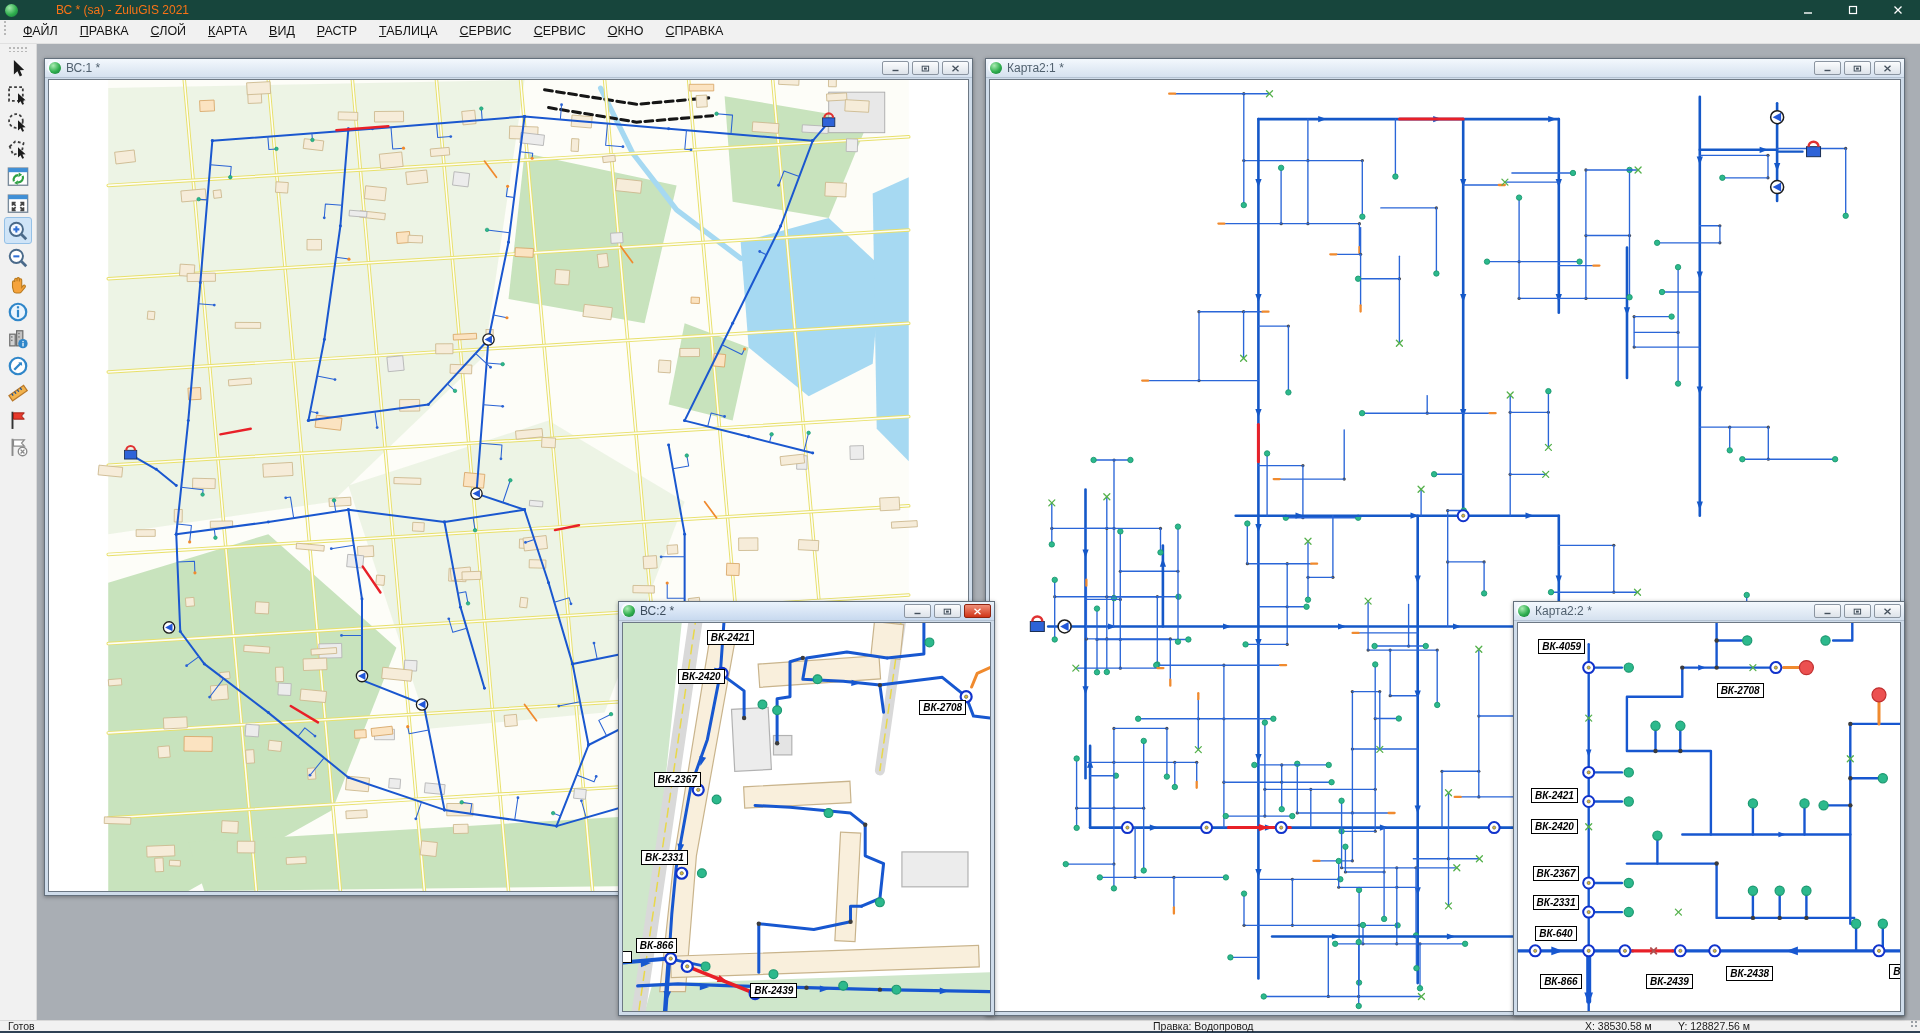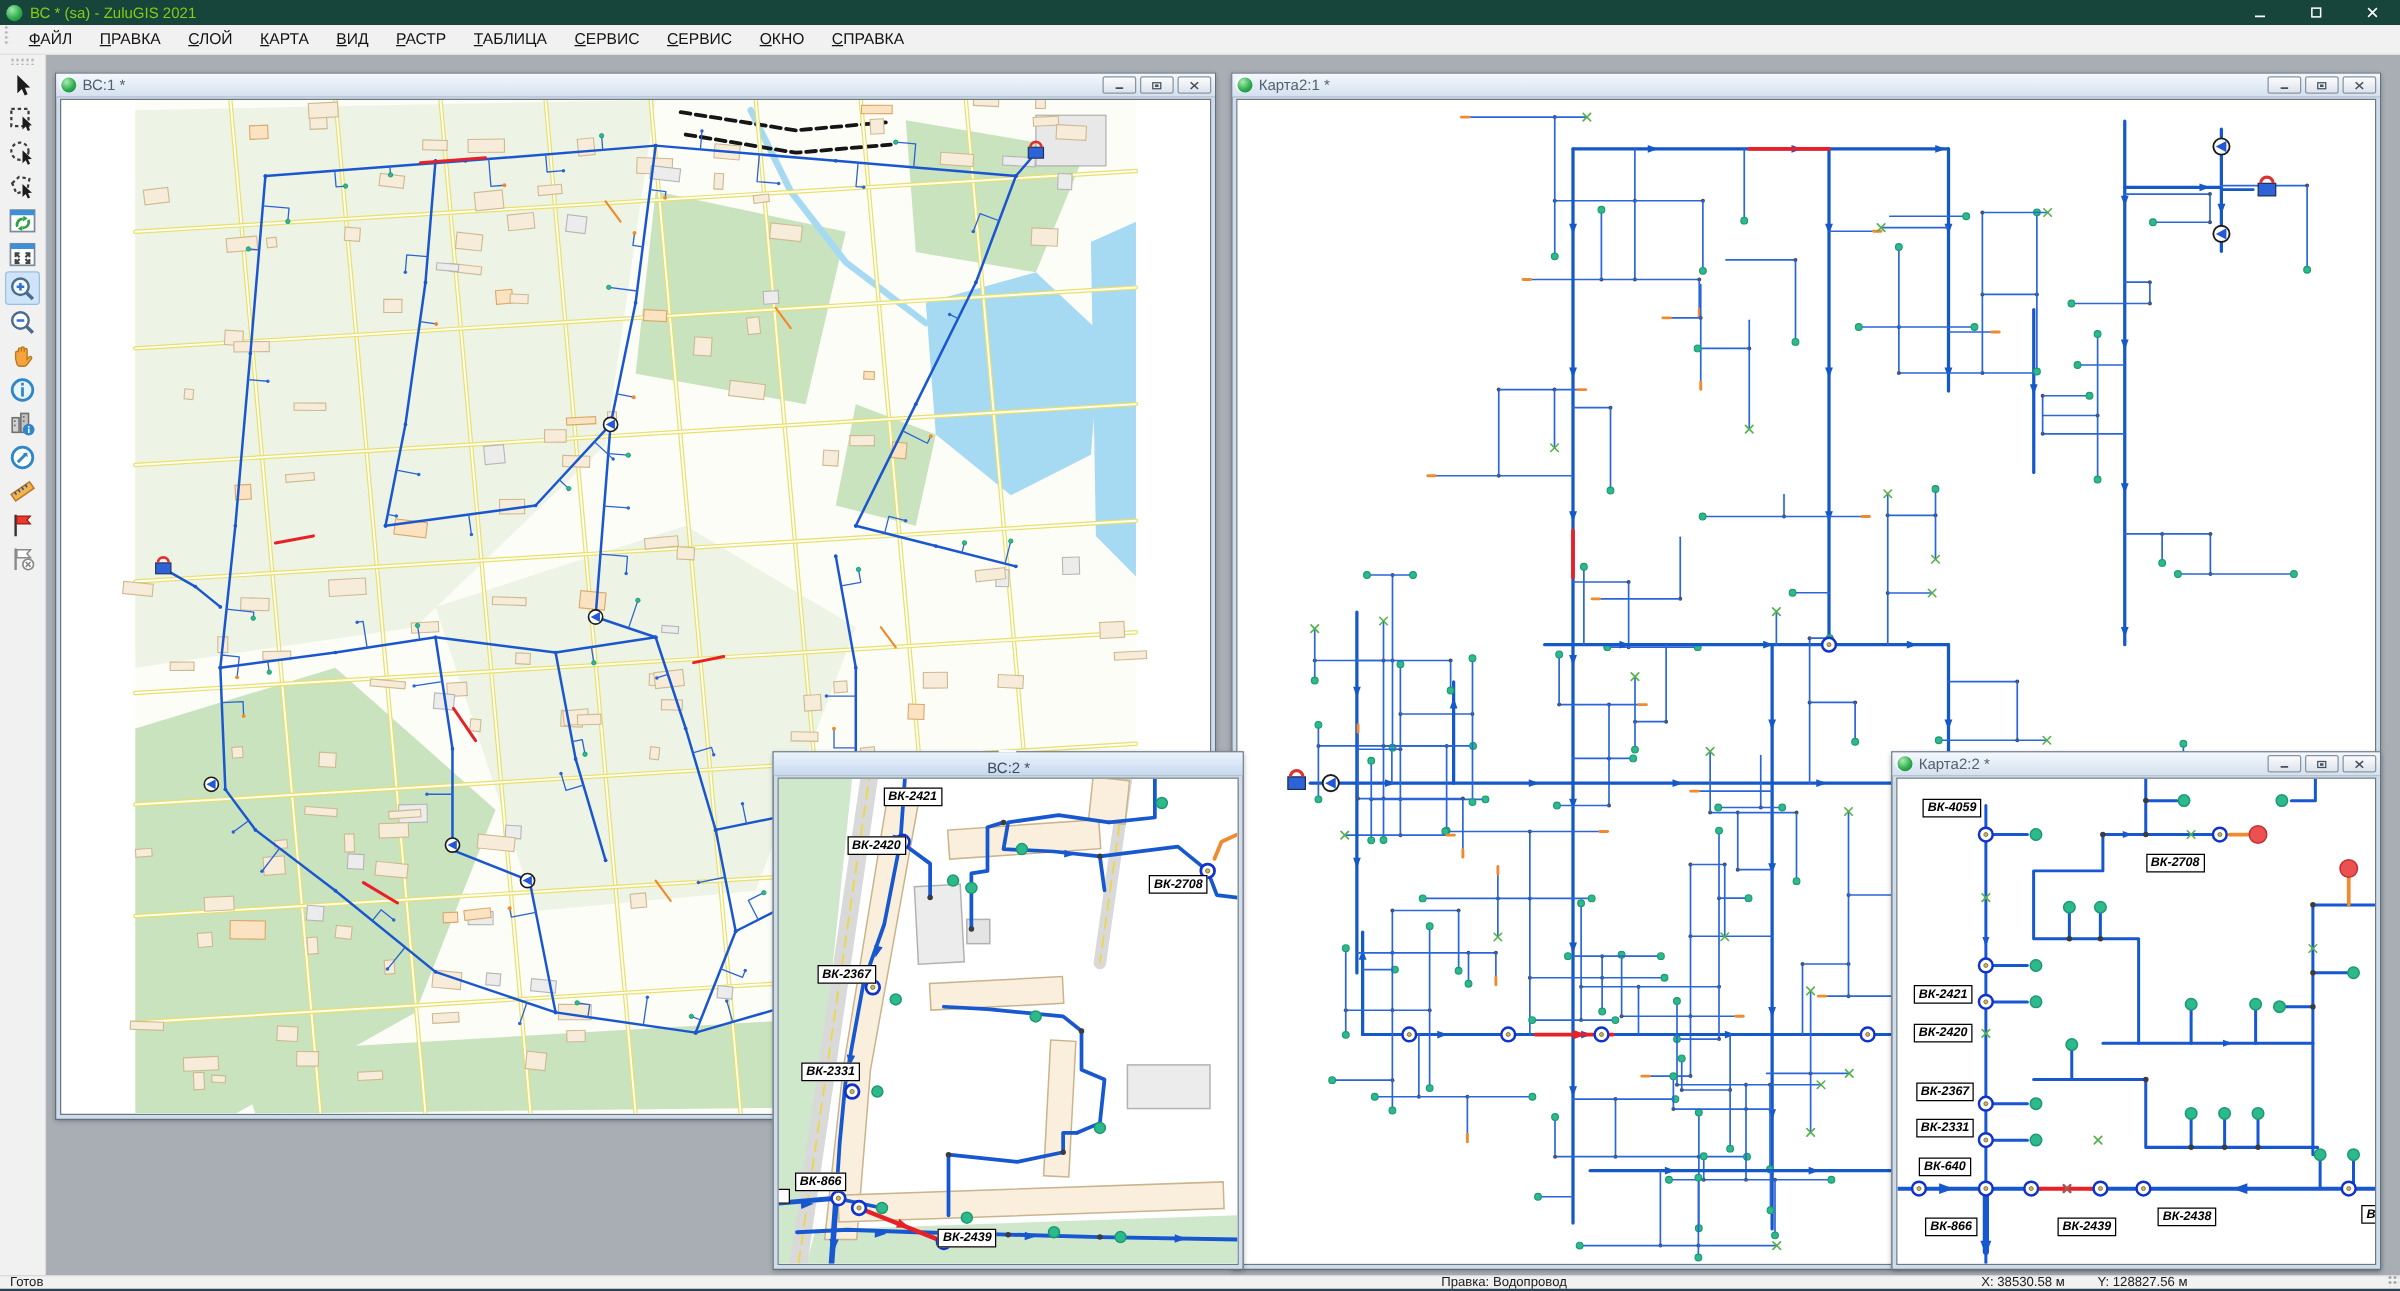--- a/index.html
+++ b/index.html
@@ -2,21 +2,21 @@
 <html><head>
 <meta charset="utf-8">
 <style>
   * { margin:0; padding:0; box-sizing:border-box; }
   html,body { width:1920px; height:1033px; overflow:hidden; background:#adb2b8;
               font-family:"Liberation Sans",sans-serif; }
   .app { position:relative; width:1920px; height:1033px; }
 
   
   .titlebar { position:absolute; left:0; top:0; right:0; height:20px; background:#17453c;
-              display:flex; align-items:center; color:#84cc16; font-size:12px; }
+              display:flex; align-items:center; color:#f97316; font-size:12px;gap:32px; }
   .app-globe { width:13px; height:13px; border-radius:50%; margin:0 6px 0 5px;
                background:radial-gradient(circle at 35% 30%, #9fe7a9, #2fae4e 55%, #14743a); }
   .tb-controls { margin-left:auto; display:flex; height:100%; }
   .tb-btn { width:45px; height:100%; display:flex; align-items:center; justify-content:center; color:#fff; }
   .tb-btn svg { width:10px; height:10px; }
 
   
   .menubar { position:absolute; left:0; top:20px; right:0; height:24px; background:#f1f1f1;
              border-bottom:1px solid #e0e0e0; display:flex; align-items:flex-start; }
   .drag-dots { width:5px; height:16px; margin:0 4px 0 3px;
@@ -36,21 +36,21 @@
   .tool.active { background:#cfe4f7; border-color:#94c0e6; }
   .tool svg { width:22px; height:22px; }
 
   
   .mdi { position:absolute; left:37px; top:44px; right:0; bottom:13px; background:#a9aeb4; }
   .win { position:absolute; background:#cfdcea; border:1px solid #64707c;
          box-shadow:0 1px 4px rgba(0,0,0,.35); }
   .win-title { height:19px; display:flex; align-items:center; gap:5px; padding:0 3px 0 4px;
                background:linear-gradient(#f3f8fd,#d5e1ef); border-bottom:1px solid #b4c2d2;
                font-size:12px; color:#50606e; }
-  .win.active .win-title { background:linear-gradient(#eaf3fc,#c8d9ef); color:#3c4c5c;flex-direction:column; }
+  .win.active .win-title { background:linear-gradient(#eaf3fc,#c8d9ef); color:#3c4c5c; }
   .win-globe { width:12px; height:12px; border-radius:50%;
                background:radial-gradient(circle at 35% 30%, #a9ecb2, #2fae4e 55%, #14743a);
                box-shadow:-1px -1px 0 1px #f8fbff; }
   .win-btns { margin-left:auto; display:flex; gap:3px; }
   .win-btn { width:27px; height:14px; border:1px solid #8b95a1; border-radius:2px;
              background:linear-gradient(#fbfcfd,#dde3ea); display:flex; align-items:center;
              justify-content:center; color:#44505c; }
   .win-btn svg { width:9px; height:7px; }
   .win-btn.close-active { background:linear-gradient(#f0907a,#d03418); border-color:#8f2410; color:#fff; }
   .win-body { position:absolute; left:3px; right:3px; top:20px; bottom:3px;

